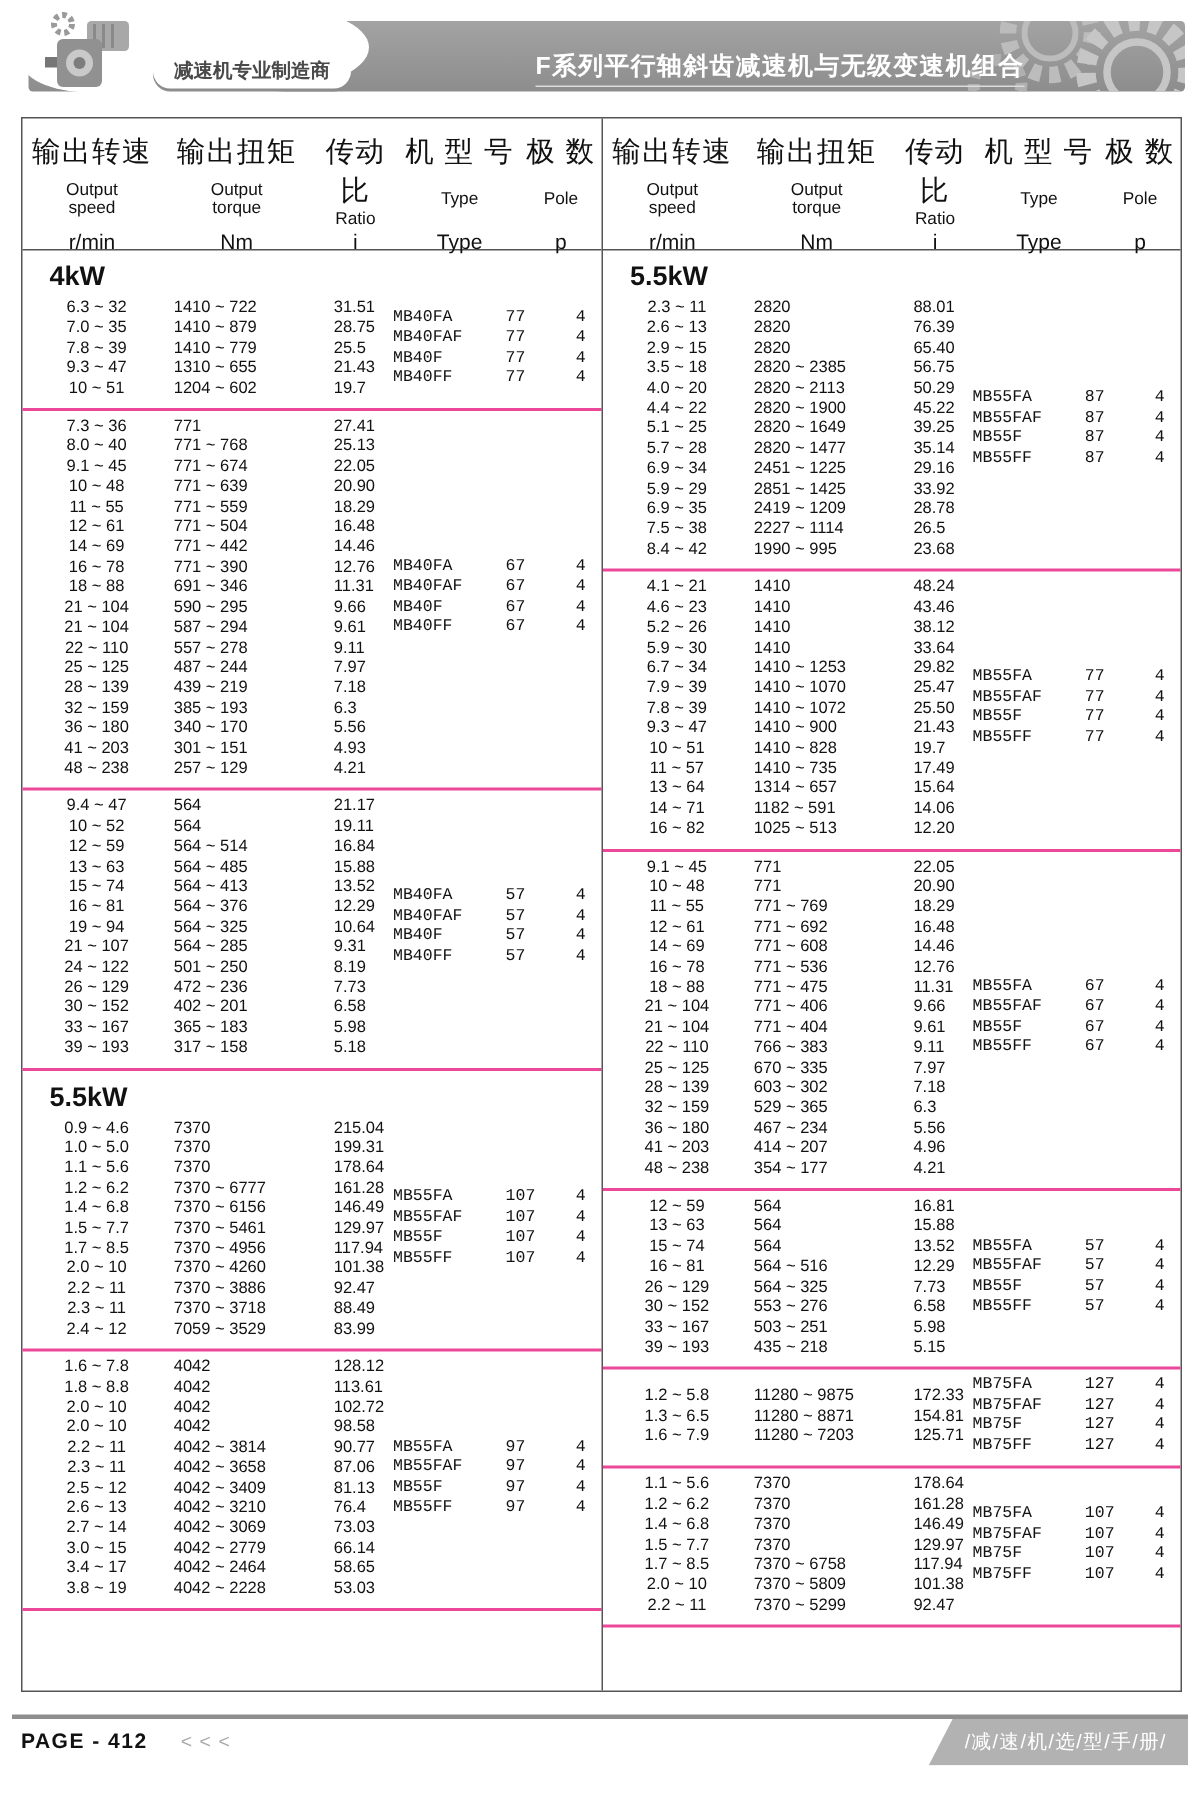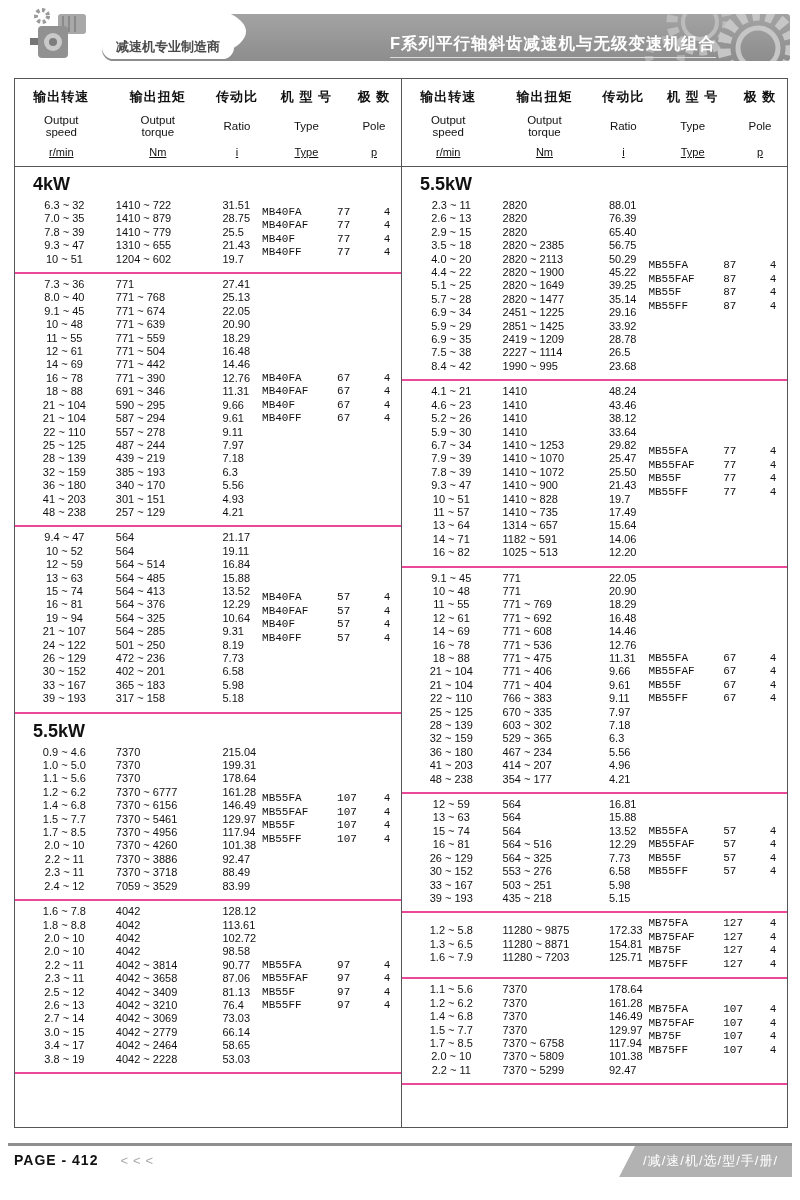--- a/index.html
+++ b/index.html
@@ -1,20 +1,20 @@
 <!DOCTYPE html>
 <html><head>
 <meta charset="utf-8">
 <style>
   html,body{margin:0;padding:0;background:#e9e9e9;}
   .page{position:relative;width:800px;height:1200px;margin:0 auto;background:#ffffff;
         font-family:"Liberation Sans",sans-serif;color:#111;overflow:hidden;}
 
   
-  .banner{position:absolute;left:52px;top:14px;right:10px;height:47px;
+  .banner{position:absolute;left:19px;top:14px;right:10px;height:47px;
           background:linear-gradient(#a3a3a3,#8d8d8d);border-radius:3px;overflow:hidden;}
   .banner-gears{position:absolute;right:0;top:0;height:47px;}
   .cloud{position:absolute;left:16px;top:4px;width:230px;height:58px;background:#ffffff;
          border-radius:0 55% 65% 40%/0 90% 100% 60%;}
   .logo{position:absolute;left:28px;top:8px;}
   .badge{position:absolute;left:102px;top:36px;background:#ffffff;border-radius:12px;
          padding:2px 14px 3px;font-size:13px;font-weight:bold;color:#4a4a4a;
          box-shadow:0 2px 0 #8d8d8d;white-space:nowrap;}
   .titles{position:absolute;left:338px;top:19px;}
   .title-cn{color:#ffffff;font-weight:bold;font-size:16.5px;letter-spacing:1px;
@@ -23,23 +23,23 @@
 
   
   .table-box{position:absolute;left:14px;top:78px;width:774px;height:1050px;
              border:1px solid #555;display:flex;box-sizing:border-box;background:#fff;}
   .col{width:50%;box-sizing:border-box;display:flex;flex-direction:column;}
   .col + .col{border-left:1px solid #555;}
   .col-header{height:88px;display:grid;grid-template-columns:24% 26% 15% 21% 14%;
               border-bottom:1px solid #555;box-sizing:border-box;}
   .hcell{display:flex;flex-direction:column;justify-content:space-between;
          text-align:center;padding:9px 0 8px;}
-  .h-cn{font-size:13px;font-weight:bold;letter-spacing:1px;}
+  .h-cn{font-size:19px;font-weight:normal;letter-spacing:1px;}
   .h-en{font-size:11.5px;line-height:12.5px;white-space:pre-line;}
-  .h-unit{font-size:11px;text-decoration:underline;}
+  .h-unit{font-size:14px;}
 
   .col-body{flex:1;display:flex;flex-direction:column;}
   .block{border-bottom:2px solid #ec4899;padding:4px 0 6px;}
   .sec-title{font-size:18px;font-weight:bold;margin:3px 0 4px 18px;}
   .block-content{display:flex;align-items:center;}
   .rows{width:64%;display:flex;flex-direction:column;justify-content:center;}
   .row{display:grid;grid-template-columns:40% 44% 16%;font-size:11px;line-height:13.4px;}
   .c-speed{text-align:center;}
   .c-torque{text-align:left;padding-left:2px;}
   .c-ratio{text-align:left;}

